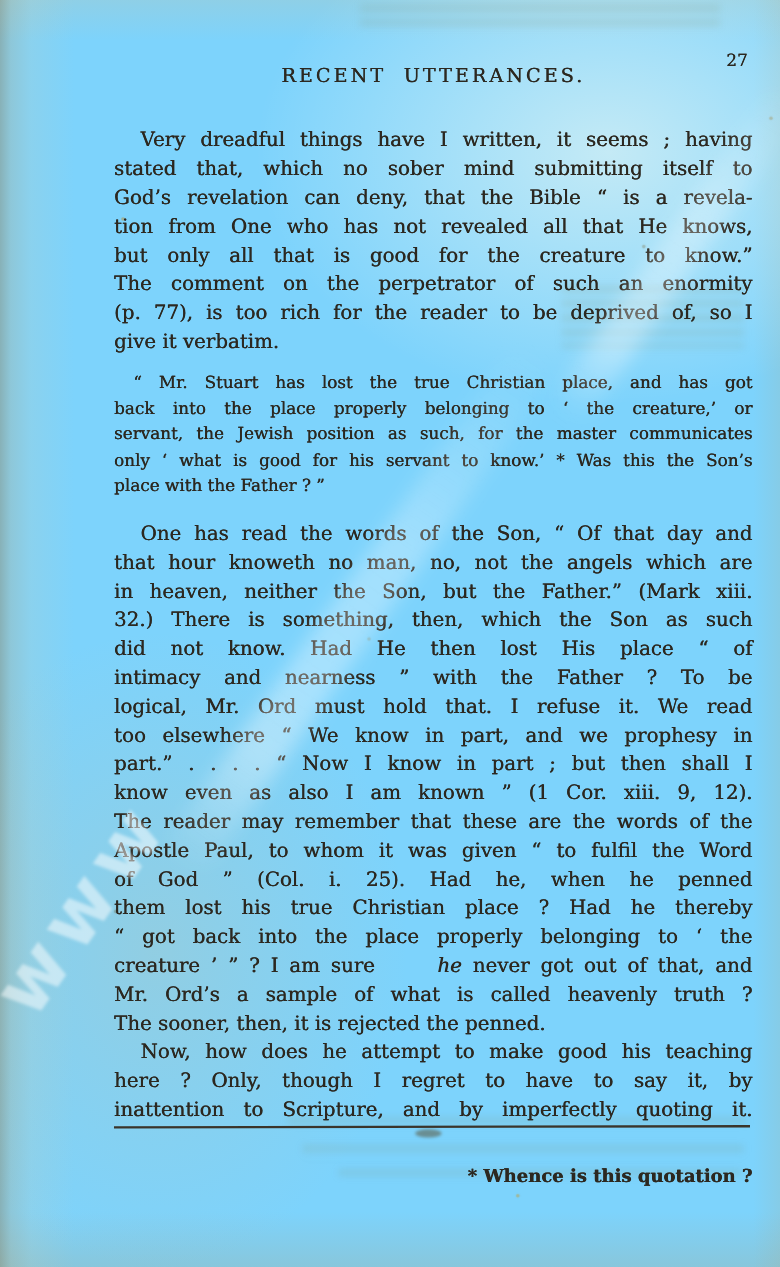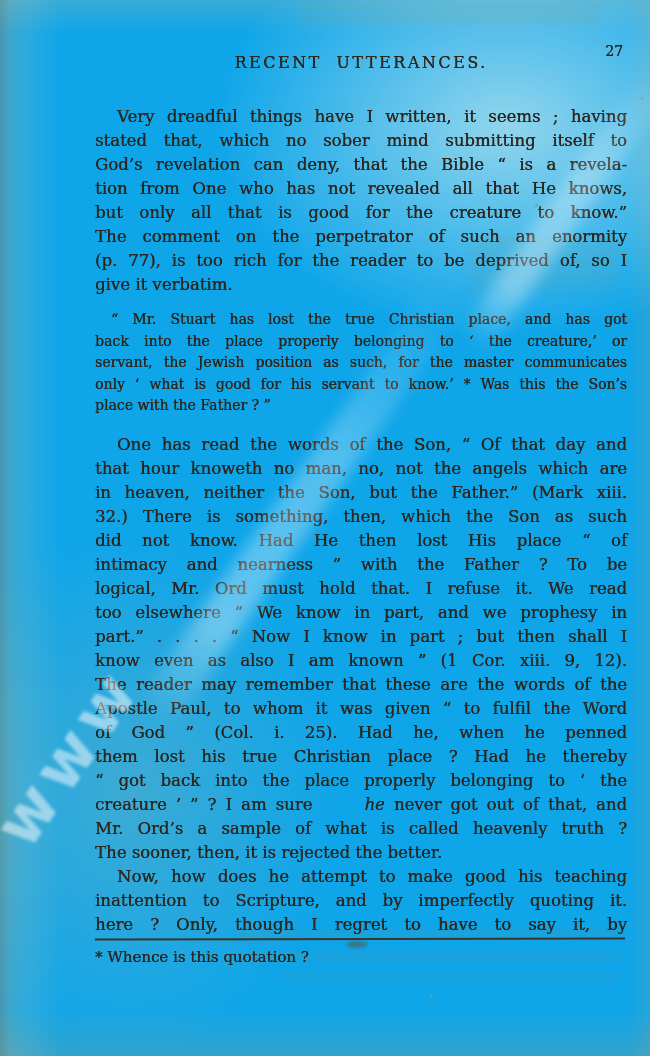--- a/index.html
+++ b/index.html
@@ -1,20 +1,20 @@
 <!DOCTYPE html>
 <html><head>
 <meta charset="utf-8">
 <style>
   html,body{margin:0;padding:0;background:#b8b0a0;}
   .page{
     position:relative;
     width:650px;height:1056px;
     margin:0 auto;
-    background:#0ea5e9;
+    background:#7dd3fc;
     overflow:hidden;
     font-family:"DejaVu Serif","Liberation Serif",serif;
     color:#2c2820;
   }
   .paper-tone{
     position:absolute;inset:0;z-index:1;pointer-events:none;
     background:
       radial-gradient(ellipse 420px 300px at 78% 12%, rgba(255,253,240,0.55), rgba(0,0,0,0) 70%),
       radial-gradient(ellipse 300px 380px at 20% 75%, rgba(205,190,150,0.25), rgba(0,0,0,0) 70%),
       linear-gradient(90deg, rgba(150,130,88,0.42) 0px, rgba(185,168,125,0.28) 9px, rgba(215,202,160,0.15) 26px, rgba(0,0,0,0) 62px),
@@ -46,22 +46,23 @@
   .bq .pline.ind{text-indent:16px;}
   .it{font-style:italic;margin-left:43px;}
   .m-p1{margin-top:24px;}
   .m-bq{margin-top:12px;}
   .m-p2{margin-top:16px;}
   .footnote-rule{
     margin-top:1px;height:2px;width:530px;background:#3a342a;
     transform:rotate(-0.1deg);
   }
   .footnote{
-    margin-top:8px;text-align:left;font-size:15px;
+    margin-top:31px;text-align:right;font-size:15px;
     text-shadow:0.3px 0 0 currentColor;
+    font-weight:bold;
   }
   
   .wm{
     position:absolute;left:-20px;top:818px;z-index:6;pointer-events:none;
     font-family:"DejaVu Sans","Liberation Sans",sans-serif;
     font-size:64px;font-weight:bold;letter-spacing:8px;
     color:rgba(255,255,255,0.5);
     transform:rotate(-55deg);transform-origin:left top;
     filter:blur(1.5px);
   }
@@ -148,27 +149,27 @@
       <div class="pline j">too elsewhere “ We know in part, and we prophesy in</div>
       <div class="pline j">part.”  .  .  .  .  “ Now I know in part ; but then shall I</div>
       <div class="pline j">know even as also I am known ” (1 Cor. xiii. 9, 12).</div>
       <div class="pline j">The reader may remember that these are the words of the</div>
       <div class="pline j">Apostle Paul, to whom it was given “ to fulfil the Word</div>
       <div class="pline j">of God ” (Col. i. 25).  Had he, when he penned</div>
       <div class="pline j">them lost his true Christian place ?  Had he thereby</div>
       <div class="pline j">“ got back into the place properly belonging to ‘ the</div>
       <div class="pline j"><span>creature ’ ” ?  I am sure </span><span class="it">he</span><span> never got out of that, and</span></div>
       <div class="pline j">Mr. Ord’s a sample of what is called heavenly truth ?</div>
-      <div class="pline">The sooner, then, it is rejected the better.</div>
+      <div class="pline">The sooner, then, it is rejected the penned.</div>
     </div>
 
     <div class="para">
       <div class="pline j ind">Now, how does he attempt to make good his teaching</div>
+      <div class="pline j">here ?  Only, though I regret to have to say it, by</div>
       <div class="pline j">inattention to Scripture, and by imperfectly quoting it.</div>
-      <div class="pline j">here ?  Only, though I regret to have to say it, by</div>
     </div>
 
     <div class="footnote-rule"></div>
     <div class="footnote">* Whence is this quotation ?</div>
   </div>
 
   <div class="blot"></div>
   <div class="streak s1"></div>
   <div class="streak s2"></div>
   <div class="wm">www</div>

